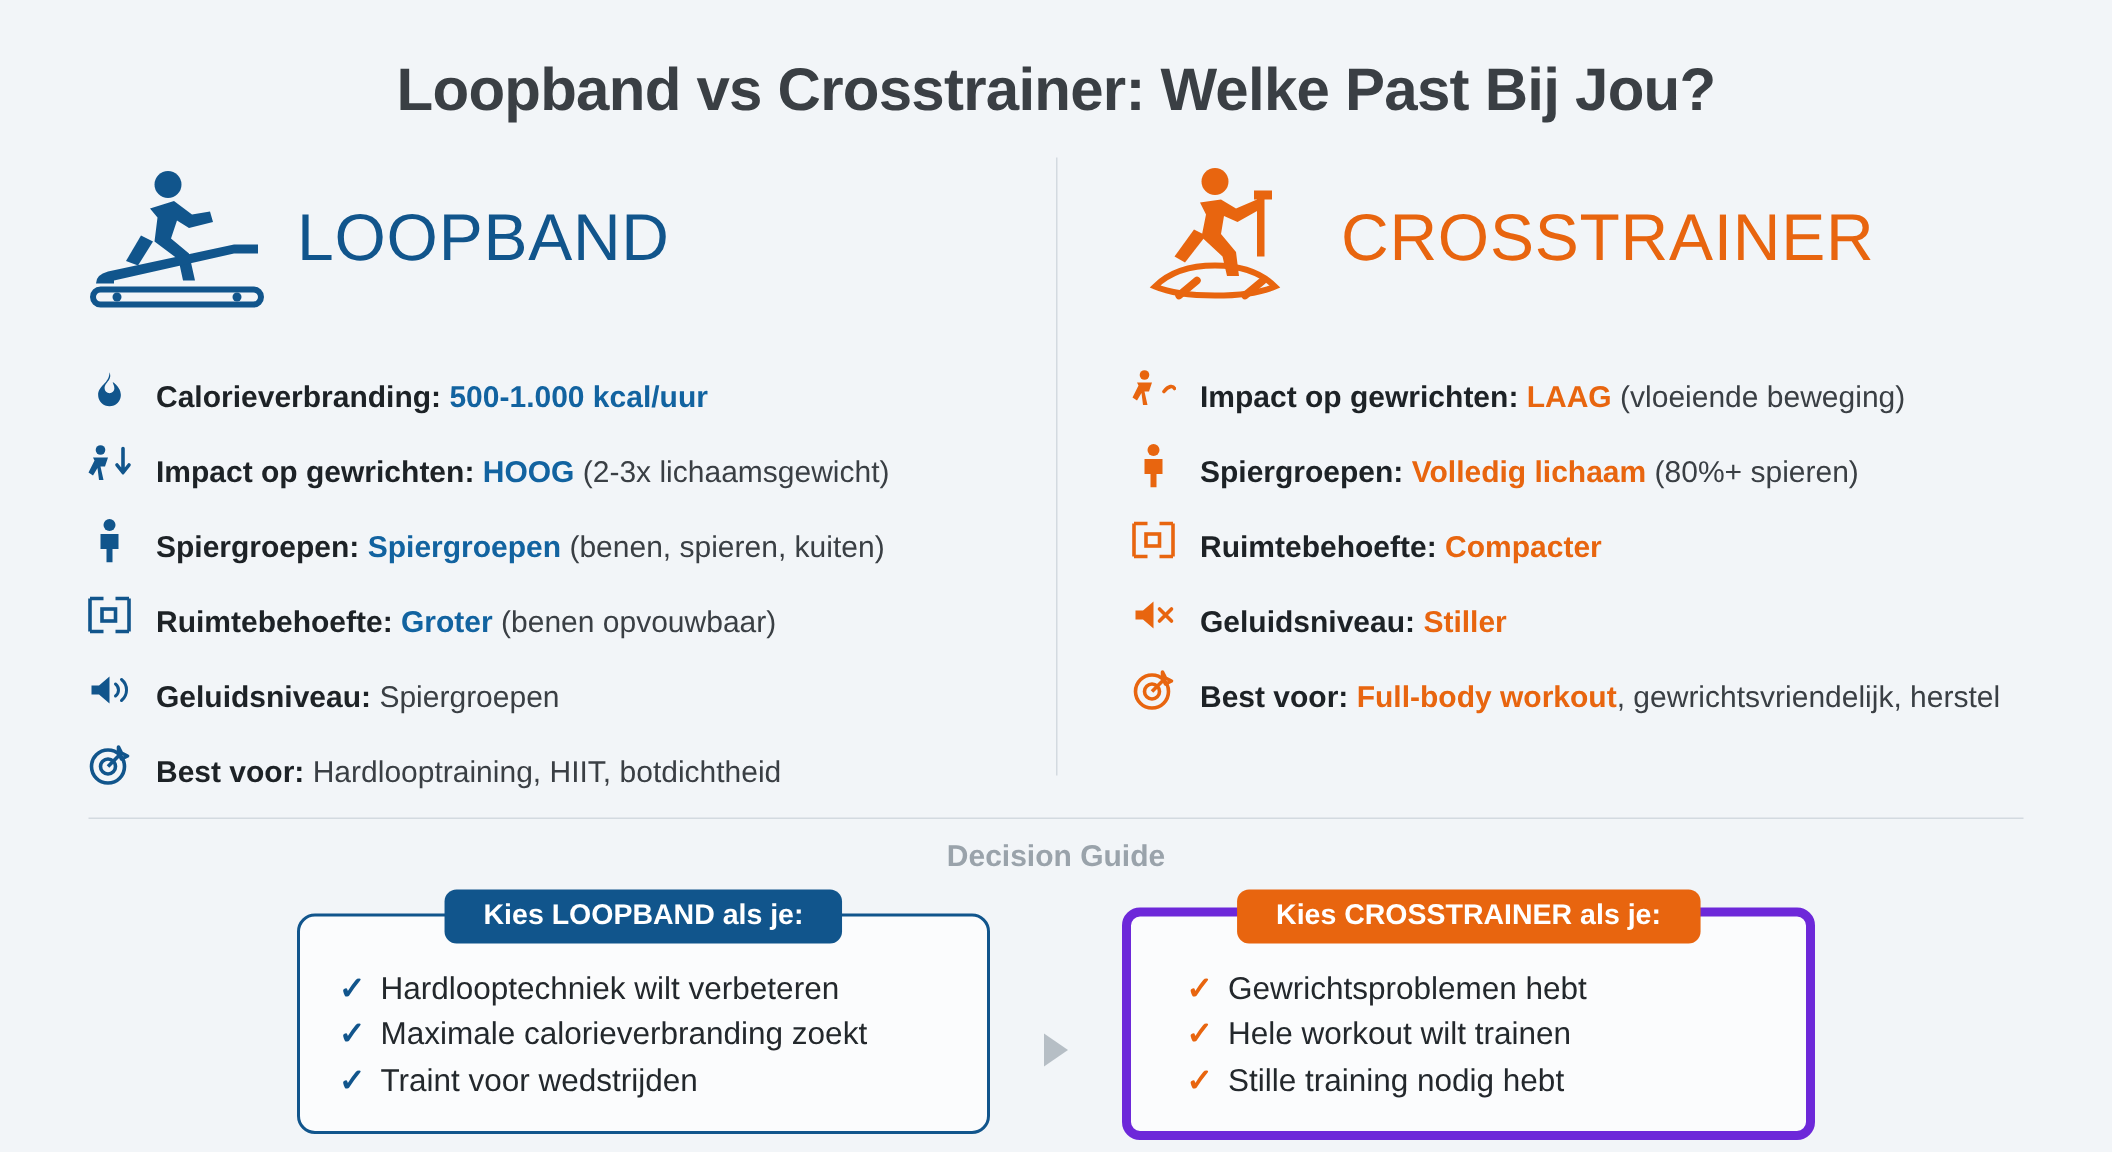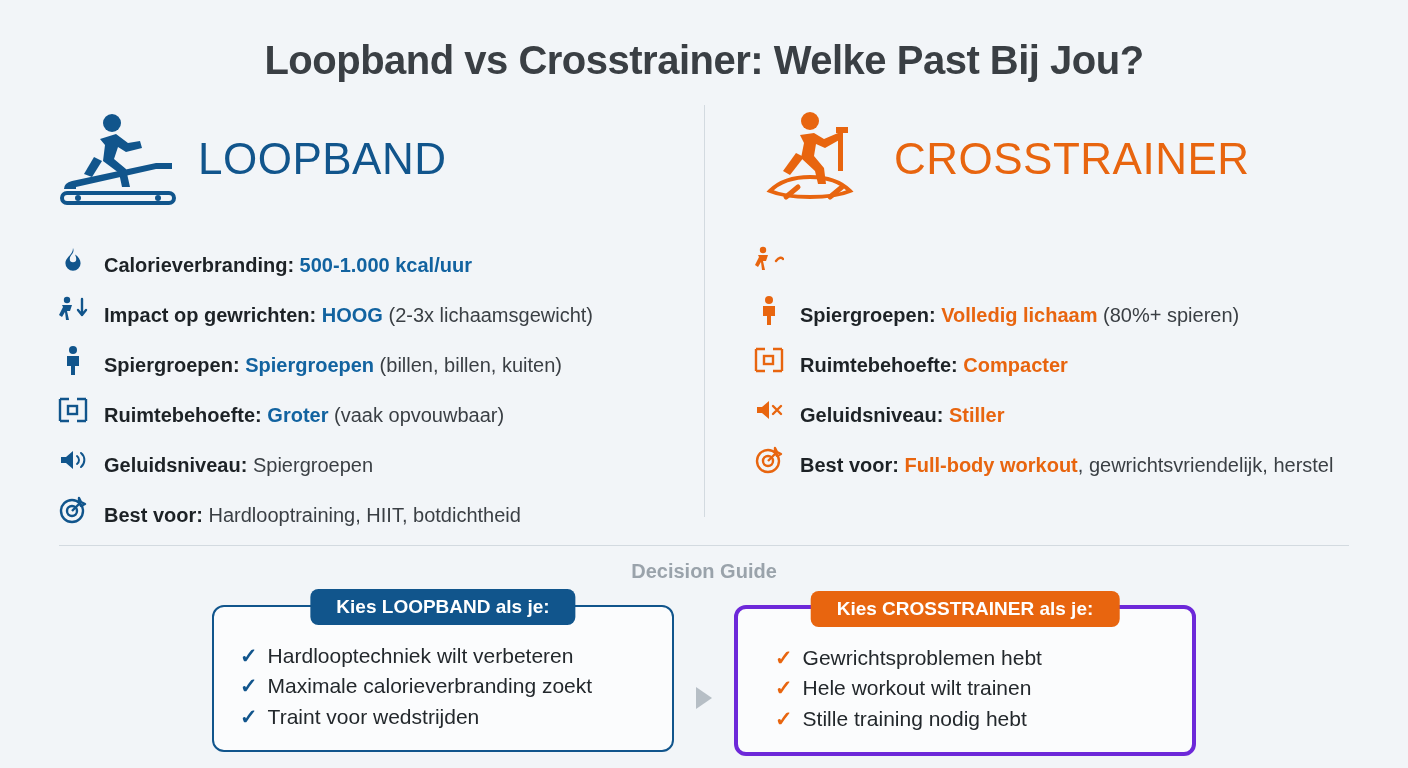--- a/index.html
+++ b/index.html
@@ -107,35 +107,35 @@
   .decision-title {
     text-align: center;
     font-size: 20px;
     font-weight: bold;
     color: #9aa3ab;
     margin-top: 14px;
   }
   .guides {
     display: flex;
     justify-content: center;
-    align-items: flex-start;
-    gap: 22px;
+    align-items: center;
+    gap: 36px;
     margin-top: 22px;
   }
   .guide {
     position: relative;
     width: 462px;
     box-sizing: border-box;
     border-radius: 12px;
     background: #fbfcfd;
     padding: 30px 26px 18px 26px;
     min-height: 96px;
   }
   .guide.blue { border: 2px solid #11558c; }
-  .guide.orange { border: 4px solid #6d28d9; padding-left: 37px; }
+  .guide.orange { border: 6px solid #6d28d9; padding-left: 37px; }
   .guide-badge {
     position: absolute;
     top: -18px;
     left: 50%;
     transform: translateX(-50%);
     padding: 7px 26px;
     border-radius: 8px;
     color: #fff;
     font-size: 19px;
     font-weight: bold;
@@ -226,35 +226,35 @@
           <span class="spec-icon">
             <svg viewBox="0 0 24 30" width="26" height="30">
                 <g fill="#11558c">
                   <circle cx="12" cy="5" r="4"></circle>
                   <path d="M6 11h12v10h-4v9h-4v-9H6z"></path>
                 </g>
               </svg>
           </span>
           <span class="spec-text">
             <span class="spec-label">Spiergroepen:</span>
-            <span class="hl-blue">Spiergroepen</span><span class="rest"> (billen, billen, kuiten)</span>
+            <span class="hl-blue">Spiergroepen</span><span class="rest"> (benen, spieren, kuiten)</span>
           </span>
         </li>
         <li>
           <span class="spec-icon">
             <svg viewBox="0 0 30 26" width="30" height="26">
                 <g fill="none" stroke="#11558c" stroke-width="2.4">
                   <path d="M2 2v22M28 2v22M2 2h9M19 2h9M2 24h9M19 24h9"></path>
                   <rect x="10" y="9" width="9" height="8"></rect>
                 </g>
               </svg>
           </span>
           <span class="spec-text">
             <span class="spec-label">Ruimtebehoefte:</span>
-            <span class="hl-blue">Groter</span><span class="rest"> (vaak opvouwbaar)</span>
+            <span class="hl-blue">Groter</span><span class="rest"> (benen opvouwbaar)</span>
           </span>
         </li>
         <li>
           <span class="spec-icon">
             <svg viewBox="0 0 30 24" width="30" height="24">
                 <path d="M3 9h5l7-6v18l-7-6H3z" fill="#11558c"></path>
                 <g stroke="#11558c" stroke-width="2" fill="none" stroke-linecap="round">
                   <path d="M19 8a5 5 0 010 8"></path>
                   <path d="M23 5a9 9 0 010 14"></path>
                 </g>
@@ -305,20 +305,24 @@
         <li>
           <span class="spec-icon">
             <svg viewBox="0 0 30 30" width="30" height="30">
                 <g fill="#e8650f">
                   <circle cx="9" cy="5" r="3.2"></circle>
                   <path d="M4 10h10l-2 6h-3l2 9H8l-1-8-3 5-3-2 4-8z"></path>
                   <path d="M22 16c3-4 6-4 7-2" stroke="#e8650f" stroke-width="2.4" fill="none" stroke-linecap="round"></path>
                 </g>
               </svg>
           </span>
+          <span class="spec-text">
+            <span class="spec-label">Impact op gewrichten:</span>
+            <span class="hl-orange">LAAG</span><span class="rest"> (vloeiende beweging)</span>
+          </span>
         </li>
         <li>
           <span class="spec-icon">
             <svg viewBox="0 0 24 30" width="26" height="30">
                 <g fill="#e8650f">
                   <circle cx="12" cy="5" r="4"></circle>
                   <path d="M6 11h12v10h-4v9h-4v-9H6z"></path>
                 </g>
               </svg>
           </span>

